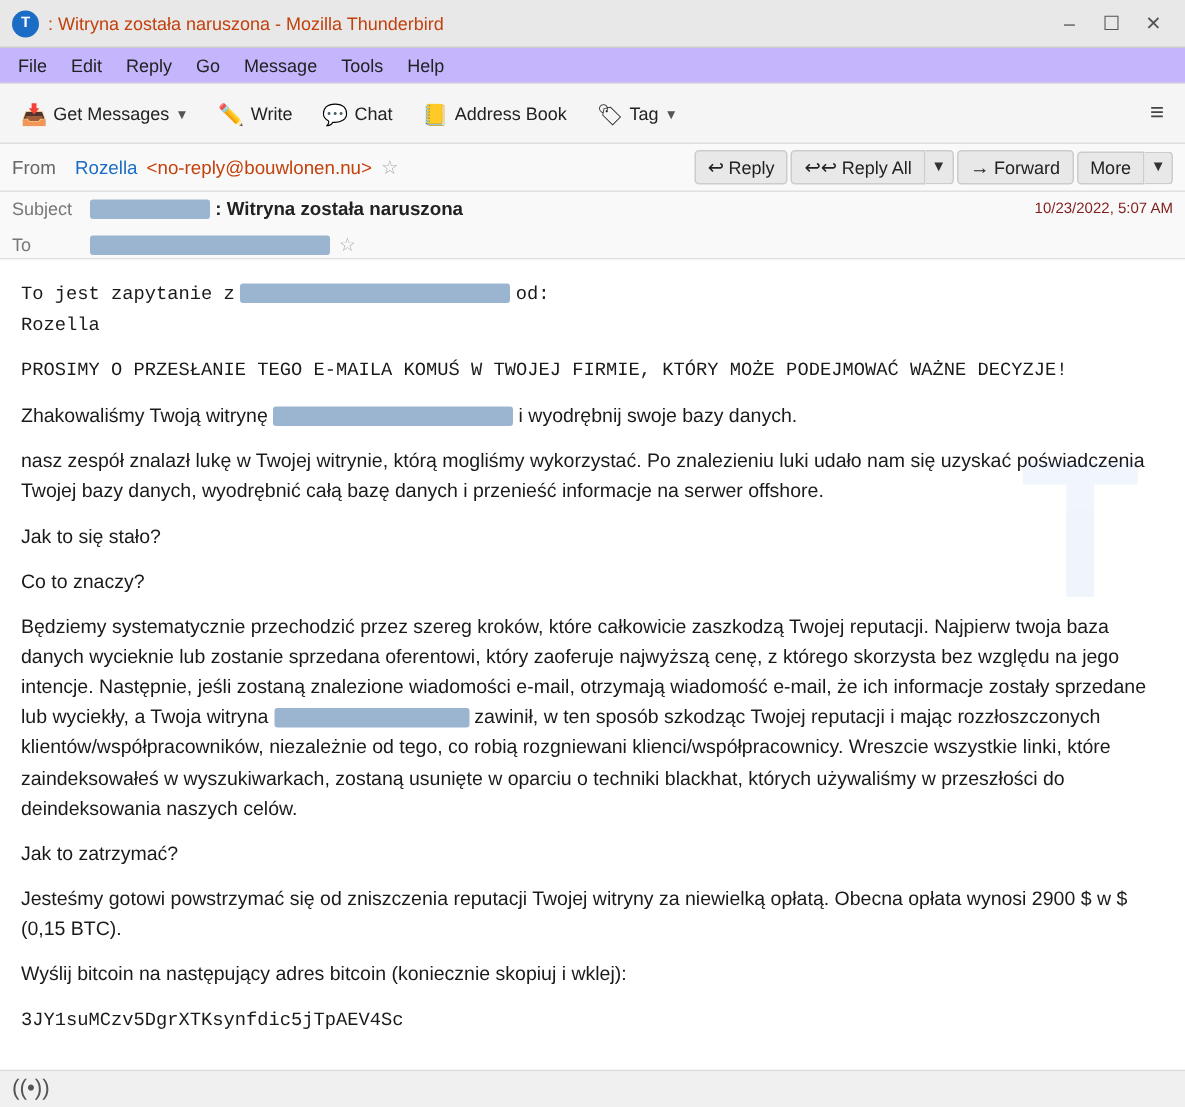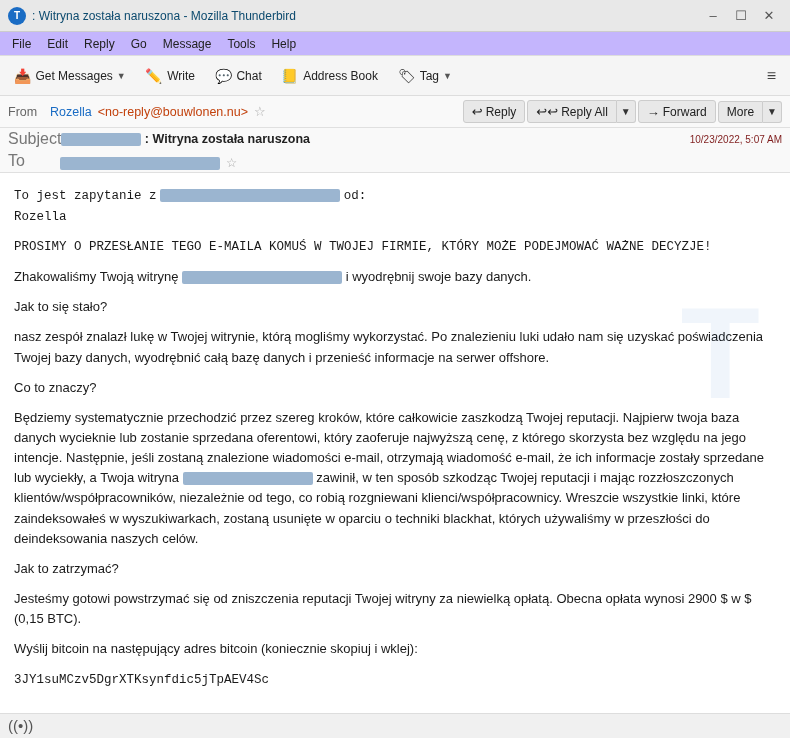--- a/index.html
+++ b/index.html
@@ -31,21 +31,21 @@
       display: flex;
       align-items: center;
       justify-content: center;
       color: white;
       font-size: 10px;
       font-weight: bold;
     }
     .title-bar-text {
       flex: 1;
       font-size: 12px;
-      color: #0c4a6e;
+      color: #c2410c;
     }
     .title-bar-controls {
       display: flex;
       gap: 2px;
     }
     .tb-btn {
       width: 26px;
       height: 20px;
       background: none;
       border: none;
@@ -184,21 +184,21 @@
     .meta-row {
       display: flex;
       align-items: flex-end;
       padding: 2px 8px;
       font-size: 12.5px;
       min-height: 22px;
     }
     .meta-label {
       color: #777;
       min-width: 52px;
-      font-size: 16px;
+      font-size: 12px;
     }
     .meta-value {
       flex: 1;
       color: #222;
     }
     .meta-right {
       font-size: 10px;
       color: #7f1d1d;
     }
     .subject-row {
@@ -383,23 +383,23 @@
     </p>
 
     <p class="mono">PROSIMY O PRZESŁANIE TEGO E-MAILA KOMUŚ W TWOJEJ FIRMIE, KTÓRY MOŻE PODEJMOWAĆ WAŻNE DECYZJE!</p>
 
     <p>
       <span>Zhakowaliśmy Twoją witrynę</span>
       <span class="blurred-text" style="width:160px;">&nbsp;</span>
       <span>i wyodrębnij swoje bazy danych.</span>
     </p>
 
+    <p>nasz zespół znalazł lukę w Twojej witrynie, którą mogliśmy wykorzystać. Po znalezieniu luki udało nam się uzyskać poświadczenia Twojej bazy danych, wyodrębnić całą bazę danych i przenieść informacje na serwer offshore.</p>
+
     <p>Jak to się stało?</p>
-
-    <p>nasz zespół znalazł lukę w Twojej witrynie, którą mogliśmy wykorzystać. Po znalezieniu luki udało nam się uzyskać poświadczenia Twojej bazy danych, wyodrębnić całą bazę danych i przenieść informacje na serwer offshore.</p>
 
     <p>Co to znaczy?</p>
 
     <p>
       <span>Będziemy systematycznie przechodzić przez szereg kroków, które całkowicie zaszkodzą Twojej reputacji. Najpierw twoja baza danych wycieknie lub zostanie sprzedana oferentowi, który zaoferuje najwyższą cenę, z którego skorzysta bez względu na jego intencje. Następnie, jeśli zostaną znalezione wiadomości e-mail, otrzymają wiadomość e-mail, że ich informacje zostały sprzedane lub wyciekły, a Twoja witryna</span>
       <span class="blurred-text" style="width:130px;">&nbsp;</span>
       <span>zawinił, w ten sposób szkodząc Twojej reputacji i mając rozzłoszczonych klientów/współpracowników, niezależnie od tego, co robią rozgniewani klienci/współpracownicy. Wreszcie wszystkie linki, które zaindeksowałeś w wyszukiwarkach, zostaną usunięte w oparciu o techniki blackhat, których używaliśmy w przeszłości do deindeksowania naszych celów.</span>
     </p>
 
     <p>Jak to zatrzymać?</p>

